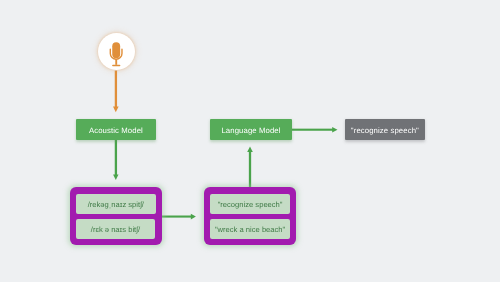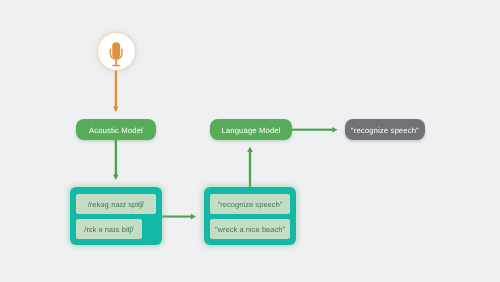--- a/index.html
+++ b/index.html
@@ -1,22 +1,22 @@
 <!DOCTYPE html>
 <html><head>
 <meta charset="utf-8">
 <style>
   html,body{margin:0;padding:0;}
   body{width:500px;height:282px;background:#eef0f2;font-family:"Liberation Sans",sans-serif;overflow:hidden;-webkit-font-smoothing:antialiased;text-rendering:geometricPrecision;}
   .stage{position:relative;width:500px;height:282px;}
   svg.links{position:absolute;left:0;top:0;width:500px;height:282px;}
-  .node{position:absolute;opacity:.999;border-radius:8px;display:flex;align-items:center;justify-content:center;color:#fff;font-size:7.75px;letter-spacing:.1px;}
+  .node{position:absolute;opacity:.999;border-radius:1px;display:flex;align-items:center;justify-content:center;color:#fff;font-size:7.75px;letter-spacing:.1px;}
   .green{background:#56ac59;box-shadow:0 1.5px 3px rgba(95,155,95,.35);}
   .gray{background:#707276;box-shadow:0 1.5px 3px rgba(112,114,118,.35);}
-  .group{position:absolute;border-radius:6px;background:#14b8a6;box-shadow:0 0 5.5px 1.8px rgba(150,200,152,.52);}
+  .group{position:absolute;border-radius:6px;background:#a21caf;box-shadow:0 0 5.5px 1.8px rgba(150,200,152,.52);}
   .row{position:absolute;opacity:.999;border-radius:2px;background:#c5dcc5;color:#3f7a46;font-size:7.6px;display:flex;align-items:center;justify-content:center;}
   .row span{transform:translateY(0.7px);}
   .node span{transform:translateY(0.5px);}
   .miccircle{position:absolute;border-radius:50%;background:#fff;box-shadow:0 0 2.5px 0.8px rgba(222,150,80,.30), 0 0 6px 2px rgba(226,165,100,.14);}
 </style>
 </head>
 <body>
 
 <div class="stage">
 
@@ -59,21 +59,21 @@
       <span>Language Model</span>
     </div>
   <div class="node gray" style="left:345px;top:119px;width:79.8px;height:20.9px">
       <span>"recognize speech"</span>
     </div>
 
   <div class="group" style="left:69.5px;top:186.5px;width:92.5px;height:58.5px">
     <div class="row" style="left:6.4px;top:7.3px;width:79.8px;height:20px">
         <span>/rekəgˌnaɪz spitʃ/</span>
       </div>
-    <div class="row" style="left:6.4px;top:32.4px;width:66px;height:19.9px">
+    <div class="row" style="left:6.4px;top:32.4px;width:79px;height:19.9px">
         <span>/rɛk ə naɪs bitʃ/</span>
       </div>
   </div>
 
   <div class="group" style="left:203.8px;top:186.5px;width:92.6px;height:58.5px">
     <div class="row" style="left:6.4px;top:7.3px;width:79.8px;height:20px">
         <span>"recognize speech"</span>
       </div>
     <div class="row" style="left:6.4px;top:32.4px;width:79.8px;height:19.9px">
         <span>"wreck a nice beach"</span>

